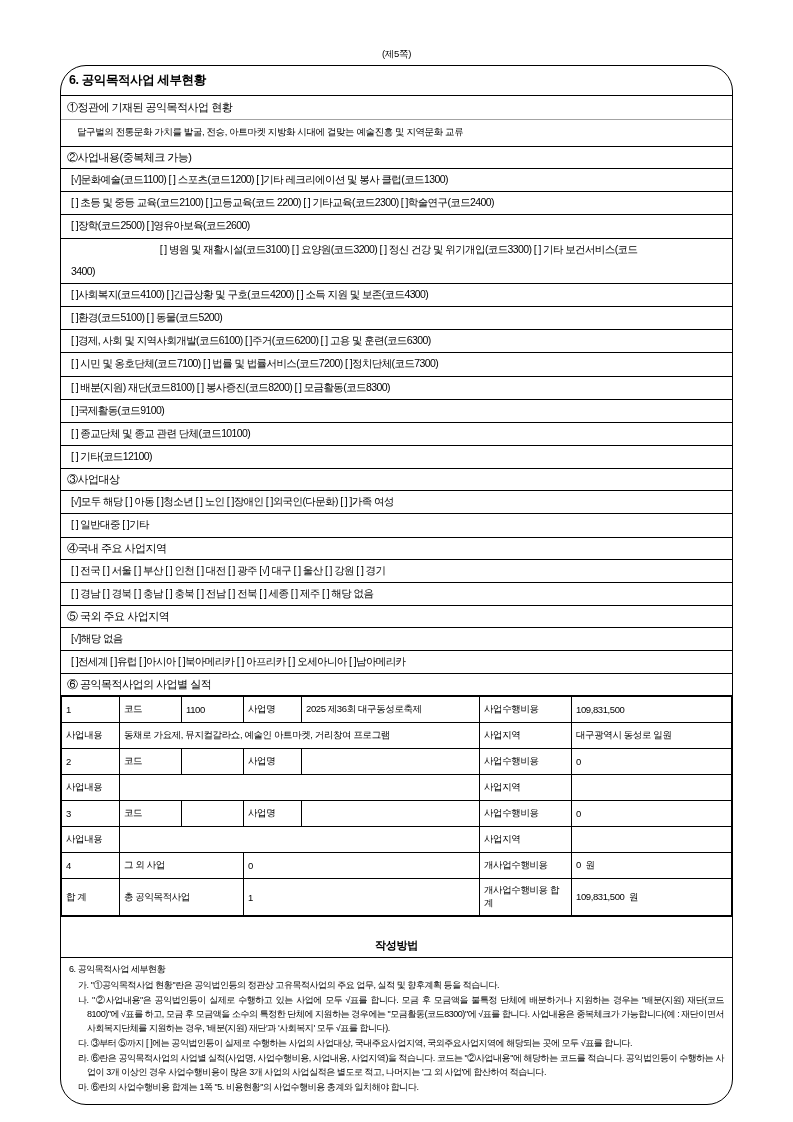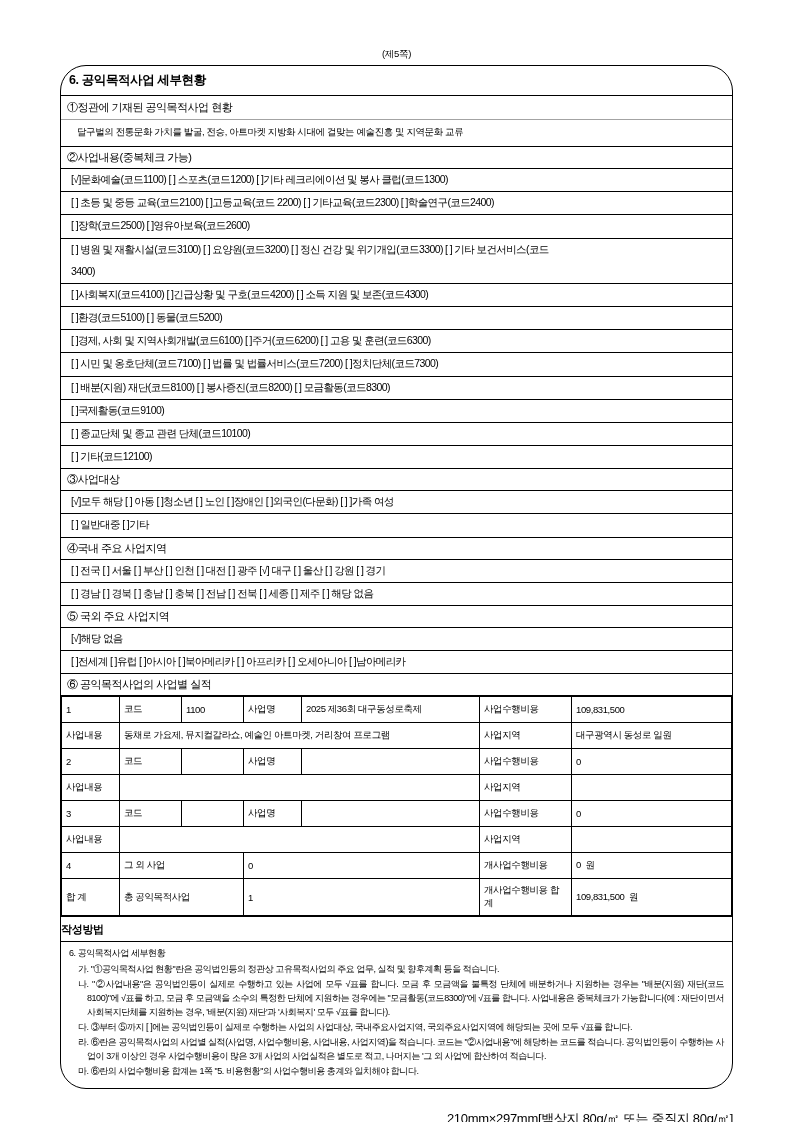--- a/index.html
+++ b/index.html
@@ -53,21 +53,21 @@
     border-bottom: 1px solid #000;
     letter-spacing: -0.4px;
   }
   .chk-line {
     font-size: 10.5px;
     padding: 3px 6px 5px 10px;
     border-bottom: 1px solid #000;
     letter-spacing: -0.6px;
     line-height: 1.35;
   }
-  .chk-line.nb { border-bottom: none; }
+  .chk-line.nb { border-bottom: none; text-align: center; }
   .sub-head {
     font-size: 11px;
     padding: 3px 6px 3px 6px;
     border-bottom: 1px solid #000;
     letter-spacing: -0.5px;
   }
   
   table.perf {
     width: 100%;
     border-collapse: collapse;
@@ -77,24 +77,24 @@
   table.perf td {
     border: 1px solid #000;
     padding: 5px 4px;
     height: 15px;
     vertical-align: middle;
   }
   .lbl { padding-left: 5px; }
   .num { padding-right: 5px; }
   
   .method-title {
-    text-align: left;
+    text-align: center;
     font-size: 11px;
     font-weight: bold;
-    padding: 5px 0 4px 0;
+    padding: 21px 0 4px 0;
     border-top: 1.2px solid #000;
     border-bottom: 1px solid #000;
     letter-spacing: -0.3px;
   }
   .method-body {
     padding: 5px 8px 8px 8px;
     font-size: 9px;
     line-height: 1.55;
     letter-spacing: -0.45px;
   }

